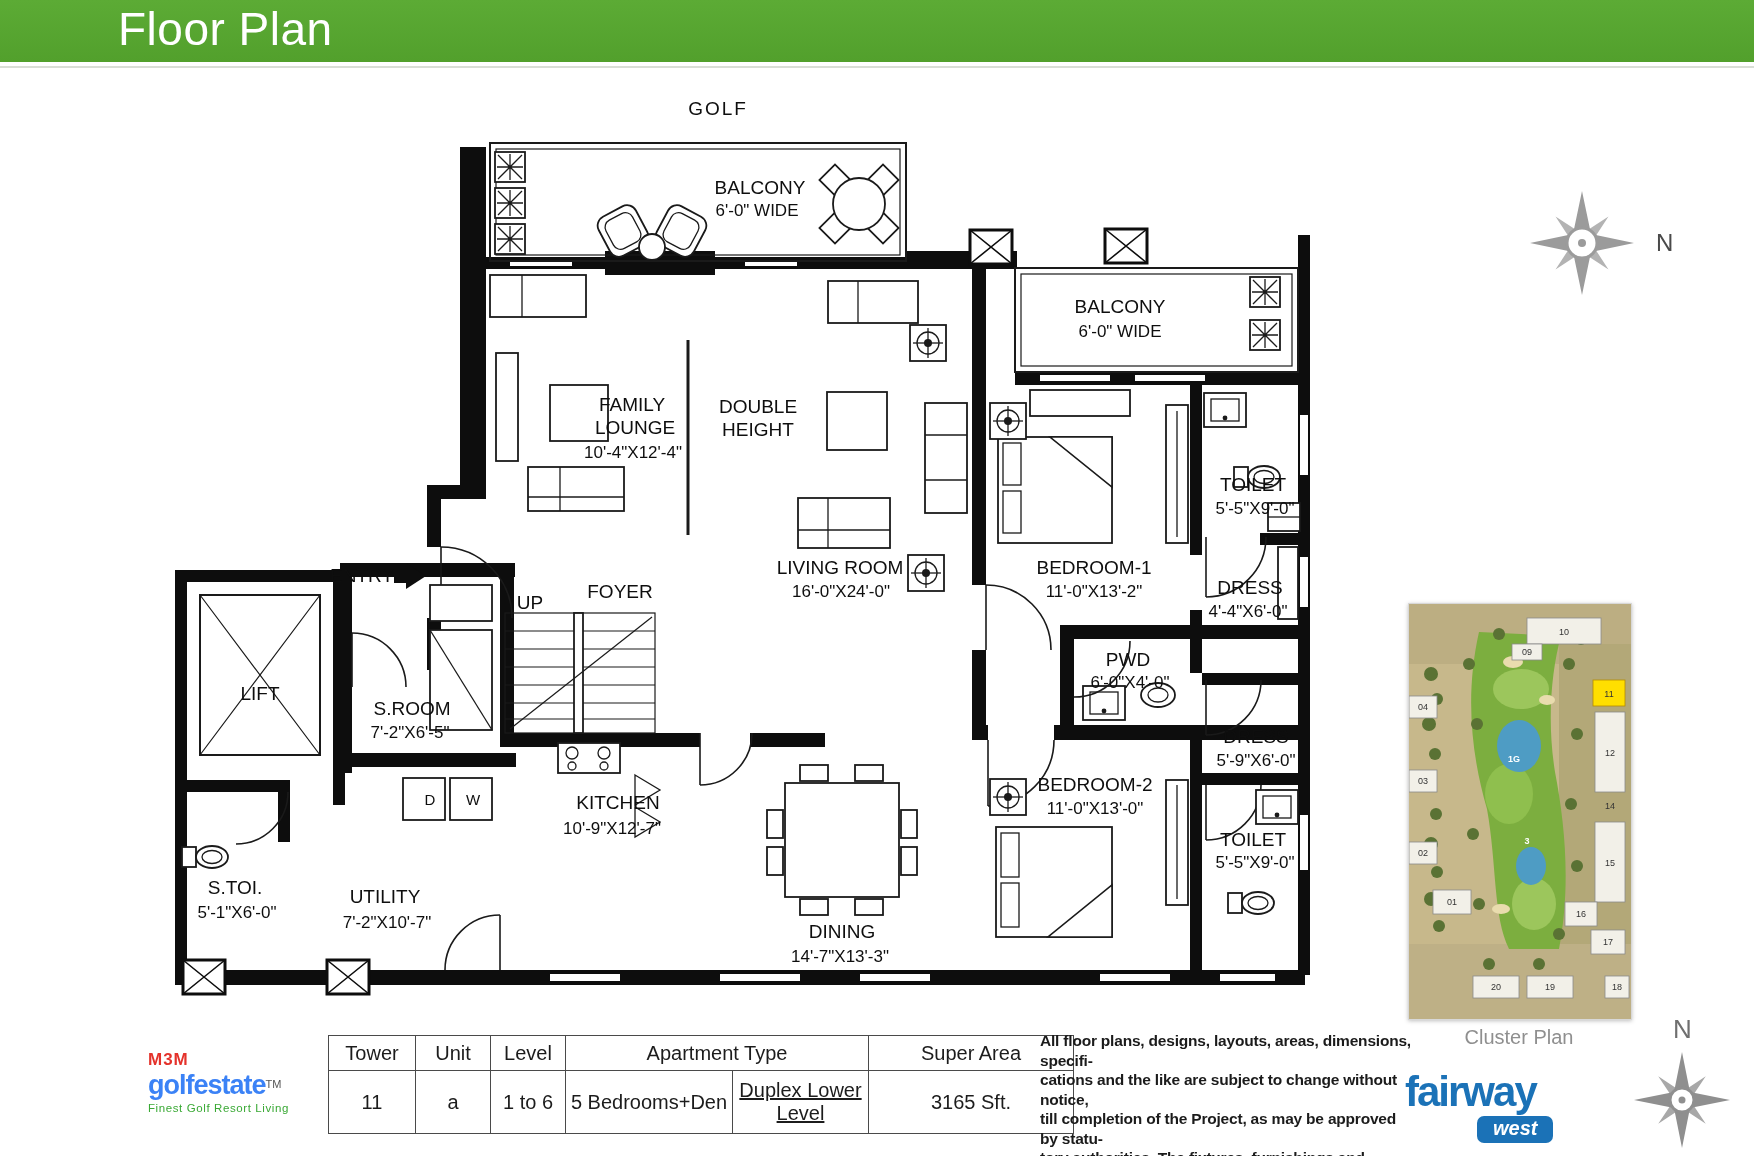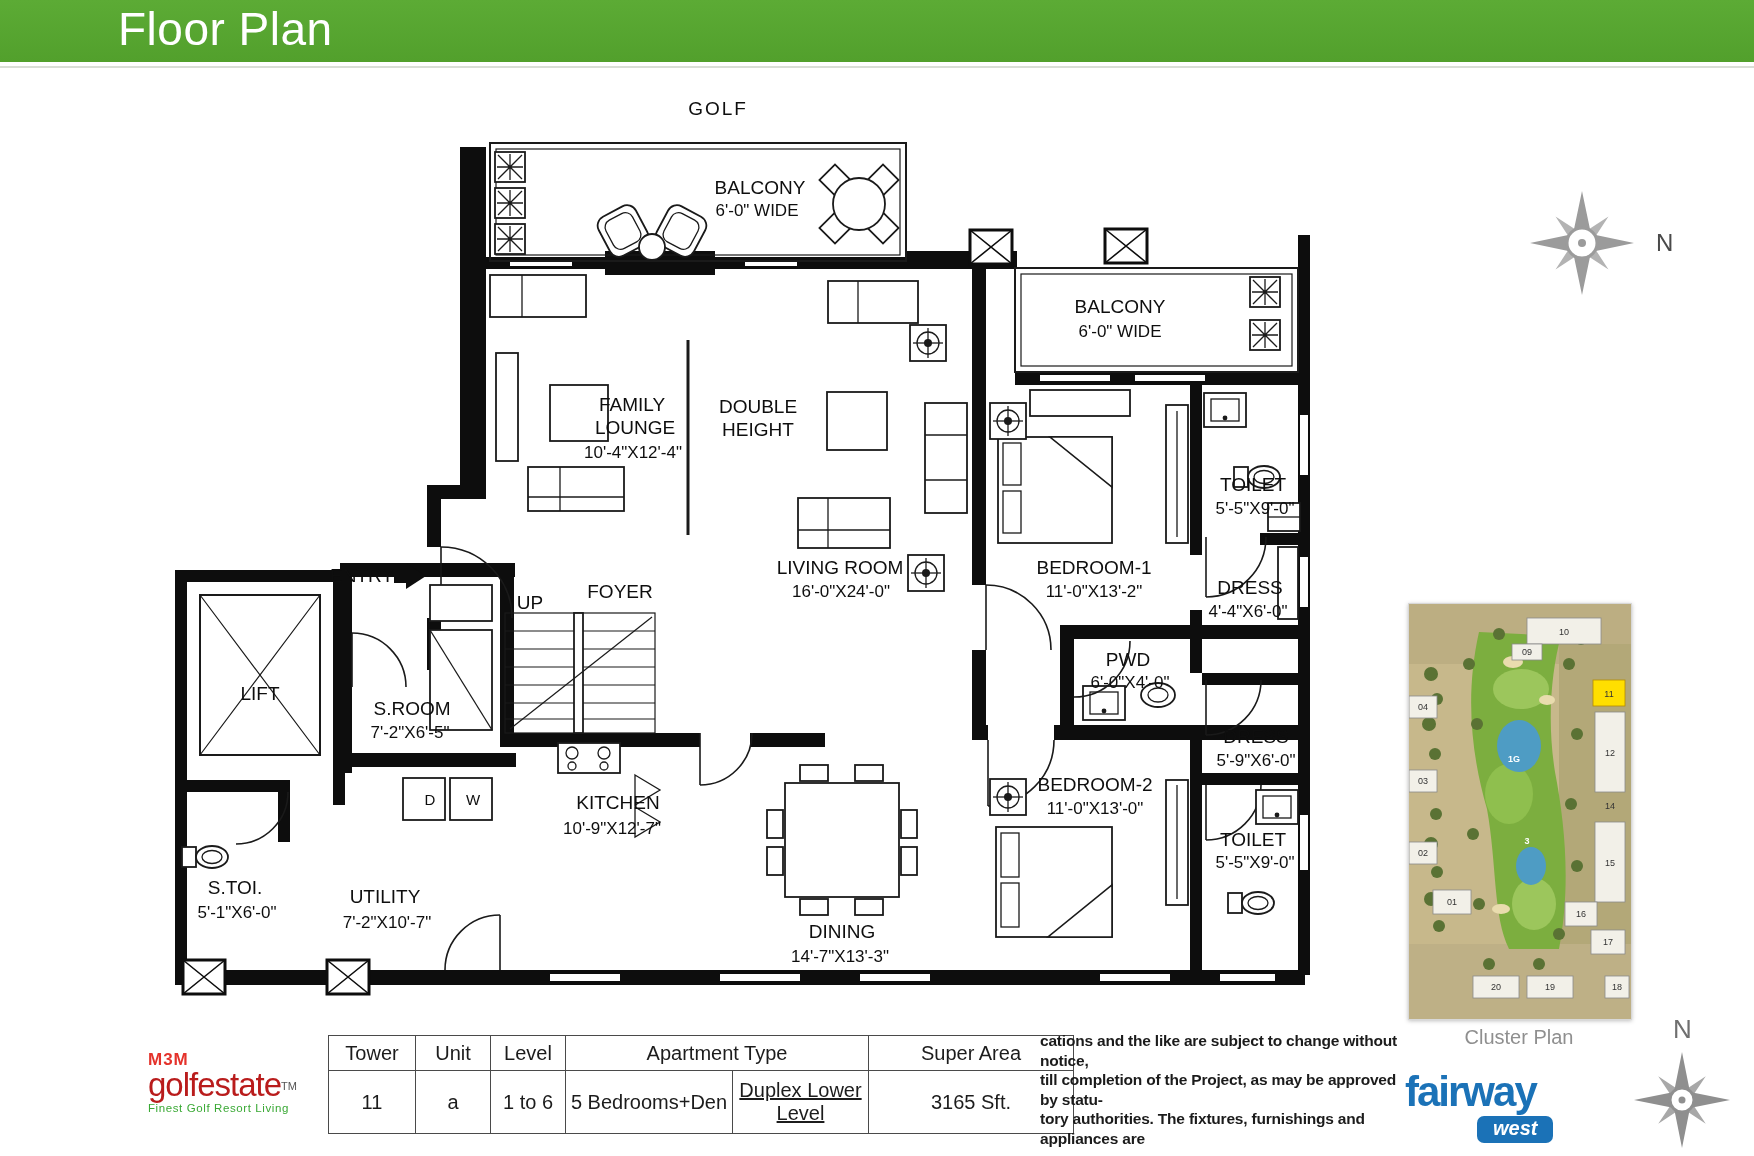--- a/index.html
+++ b/index.html
@@ -25,21 +25,21 @@
   
   #spec-table{left:328px;top:1035px;border-collapse:collapse;}
   #spec-table td{border:1.6px solid #4a4a4a;text-align:center;vertical-align:middle;
       font-size:20px;color:#1c1c1c;padding:0 4px;}
   
   #disclaimer{left:1040px;top:1031px;width:372px;font-size:15.5px;line-height:19.5px;
       font-weight:700;color:#1b1b1b;letter-spacing:-0.2px;}
   
   #m3m{left:148px;top:1050px;width:200px;}
   #m3m .brand{font-size:17px;font-weight:700;color:#e4322b;letter-spacing:1px;}
-  #m3m .estate{font-size:33px;font-weight:400;color:#b91c1c;letter-spacing:-1px;line-height:30px;}
+  #m3m .estate{font-size:27px;font-weight:700;color:#3b82f6;letter-spacing:-1px;line-height:30px;}
   #m3m .tm{font-size:11px;color:#555;vertical-align:super;font-weight:400;}
   #m3m .tag{font-size:11.5px;color:#3aa935;letter-spacing:.6px;margin-top:2px;}
   
   #fairway{left:1405px;top:1072px;width:180px;}
   #fairway .fw{font-size:42px;font-weight:700;color:#1b72b7;letter-spacing:-2px;line-height:40px;}
   #fairway .west{display:inline-block;background:#1b72b7;color:#fff;font-weight:700;
       font-style:italic;font-size:20px;padding:1px 16px 3px 16px;border-radius:7px;margin-left:72px;margin-top:4px;}
   
   #cluster-panel{left:1408px;top:603px;width:222px;height:415px;background:#14b8a6;
       border:1px solid #d8d8d8;box-shadow:0 1px 4px rgba(0,0,0,.25);}
@@ -487,20 +487,21 @@
     <td>a</td>
     <td>1 to 6</td>
     <td style="width:158px;">5 Bedrooms+Den</td>
     <td style="width:127px;text-decoration:underline;">Duplex Lower Level</td>
     <td>3165 Sft.</td>
   </tr>
 </tbody>
   </table>
 
 <div id="disclaimer" class="abs">
+  <div>All floor plans, designs, layouts, areas, dimensions, specifi-</div>
   <div>cations and the like are subject to change without notice,</div>
   <div>till completion of the Project, as may be approved by statu-</div>
   <div>tory authorities. The fixtures, furnishings and appliances are</div>
 
 </div>
 
 <div id="m3m" class="abs">
   <div class="brand">M3M</div>
   <div>
     <span class="estate">golfestate</span><span class="tm">TM</span>

